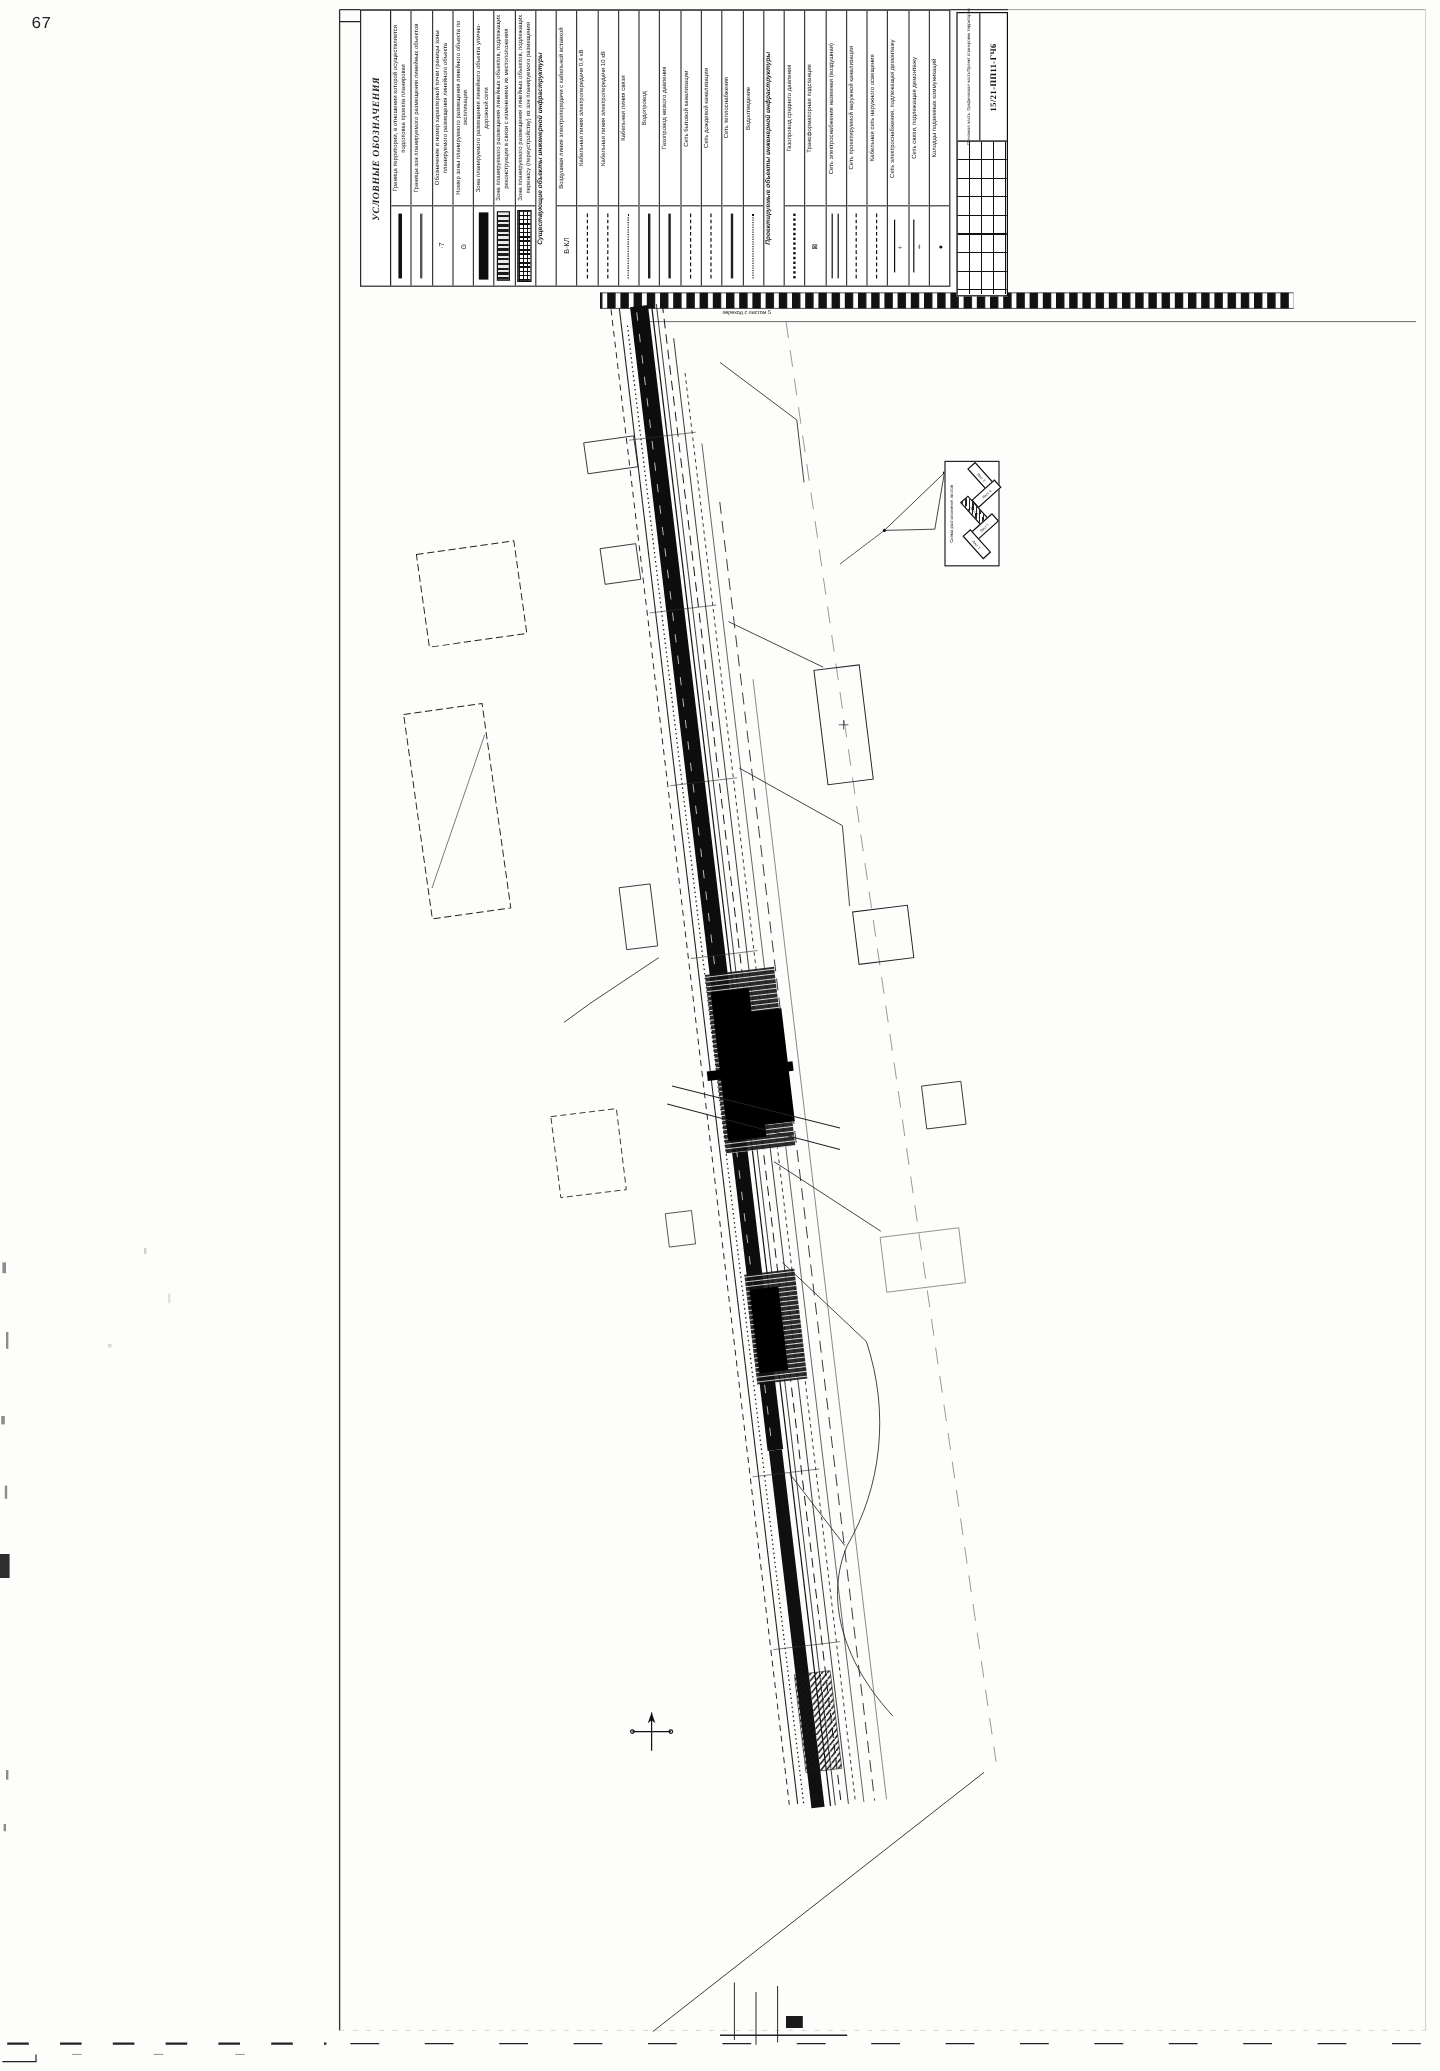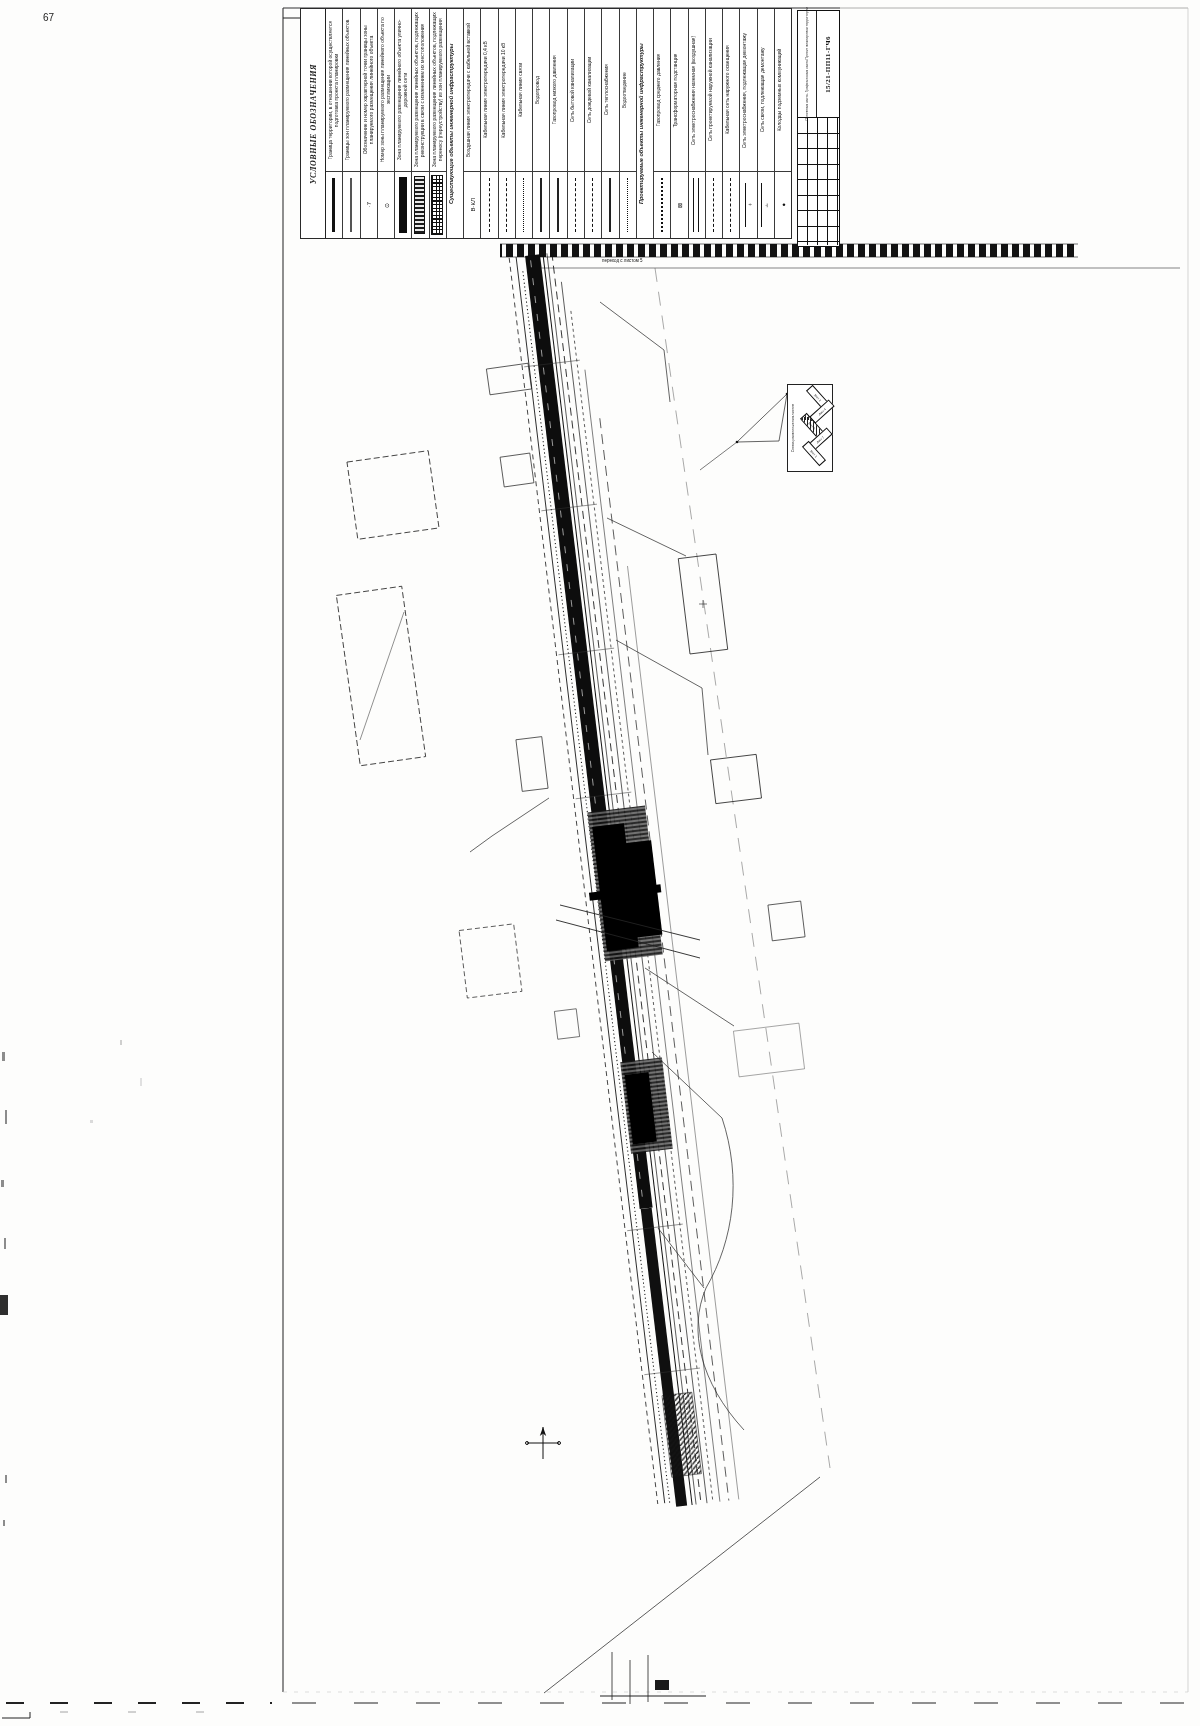--- a/index.html
+++ b/index.html
@@ -1,22 +1,22 @@
 <!DOCTYPE html>
 <html><head>
 <meta charset="utf-8">
 <style>
   html,body{margin:0;padding:0;}
   body{
     width:1200px;height:1726px;position:relative;background:#fdfdfc;
     font-family:"Liberation Sans",sans-serif;color:#111;overflow:hidden;
   }
   
-  .page-num{position:absolute;left:26px;top:12px;font-size:10px;
-    font-family:Liberation Sans, sans-serif;color:#222;margin-left:17px;}
+  .page-num{position:absolute;left:26px;top:12px;font-size:14px;
+    font-family:Liberation Mono, monospace;color:#222;}
   
   .legend{position:absolute;left:300px;top:8px;width:492px;height:231px;
     border:1px solid #2a2a2a;display:flex;background:#fff;box-sizing:border-box;}
   .lg-title{width:24px;border-right:1.6px solid #222;display:flex;align-items:center;justify-content:center;flex:none;}
   .lg-title span{writing-mode:vertical-rl;transform:rotate(180deg);
     font-family:"Liberation Serif",serif;font-style:italic;font-weight:bold;
     font-size:8px;letter-spacing:.5px;white-space:nowrap;color:#1c1c1c;}
   .lg-cols{display:flex;flex:1;min-width:0;}
   .lg-col{flex:1 1 0;min-width:0;border-right:.8px solid #3a3a3a;display:flex;flex-direction:column;overflow:hidden;}
   .lg-col:last-child{border-right:none;}

